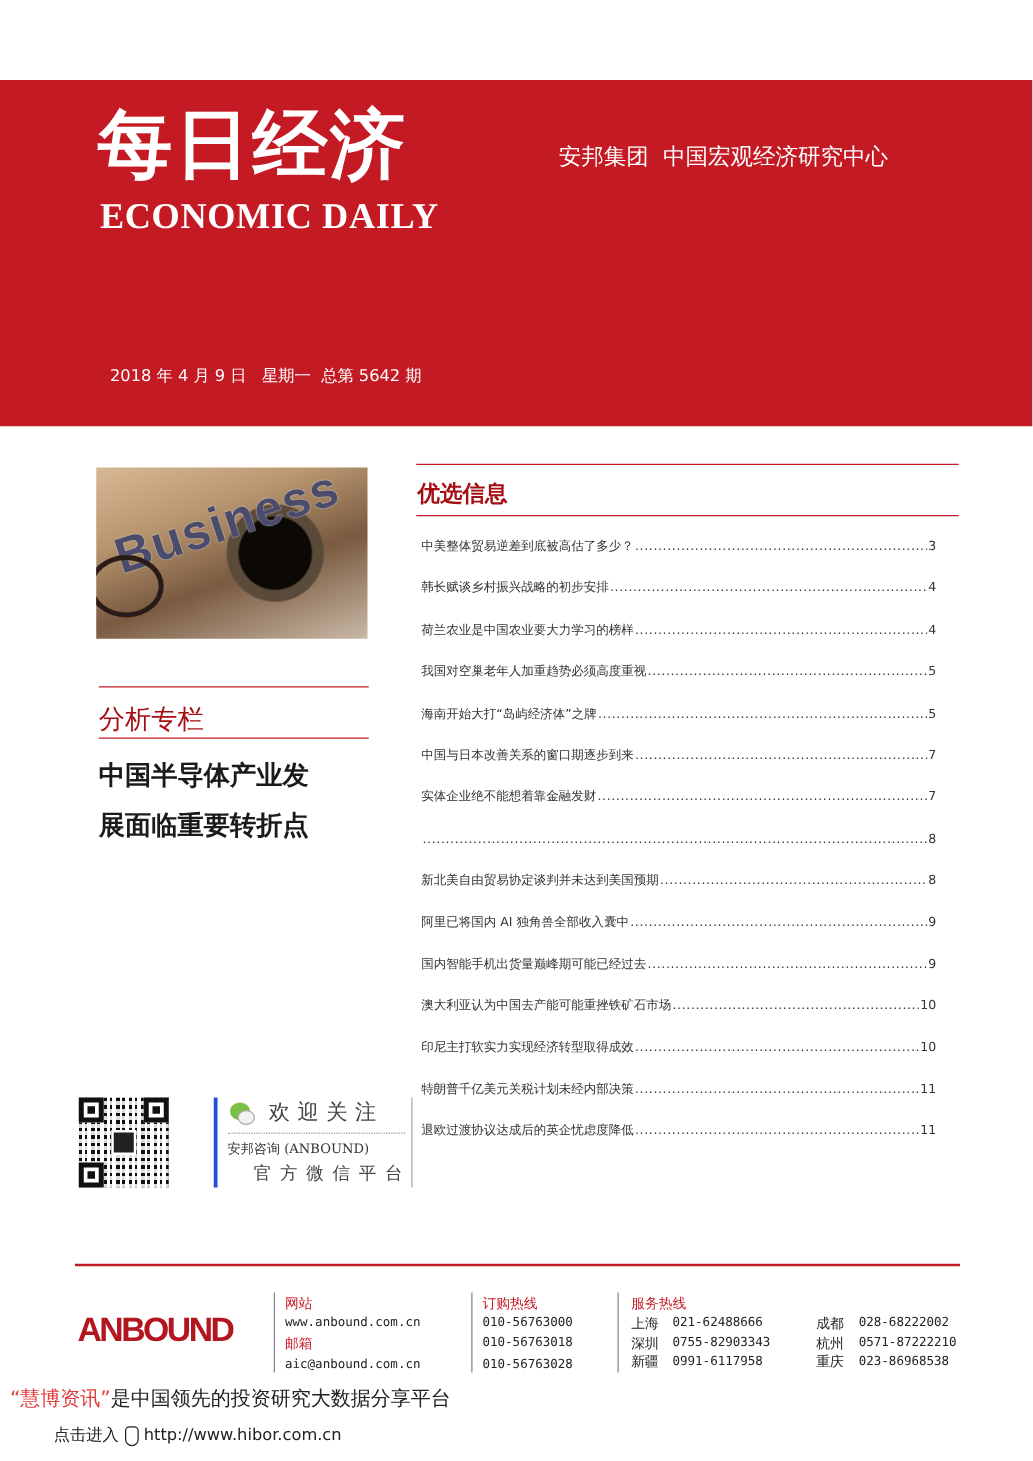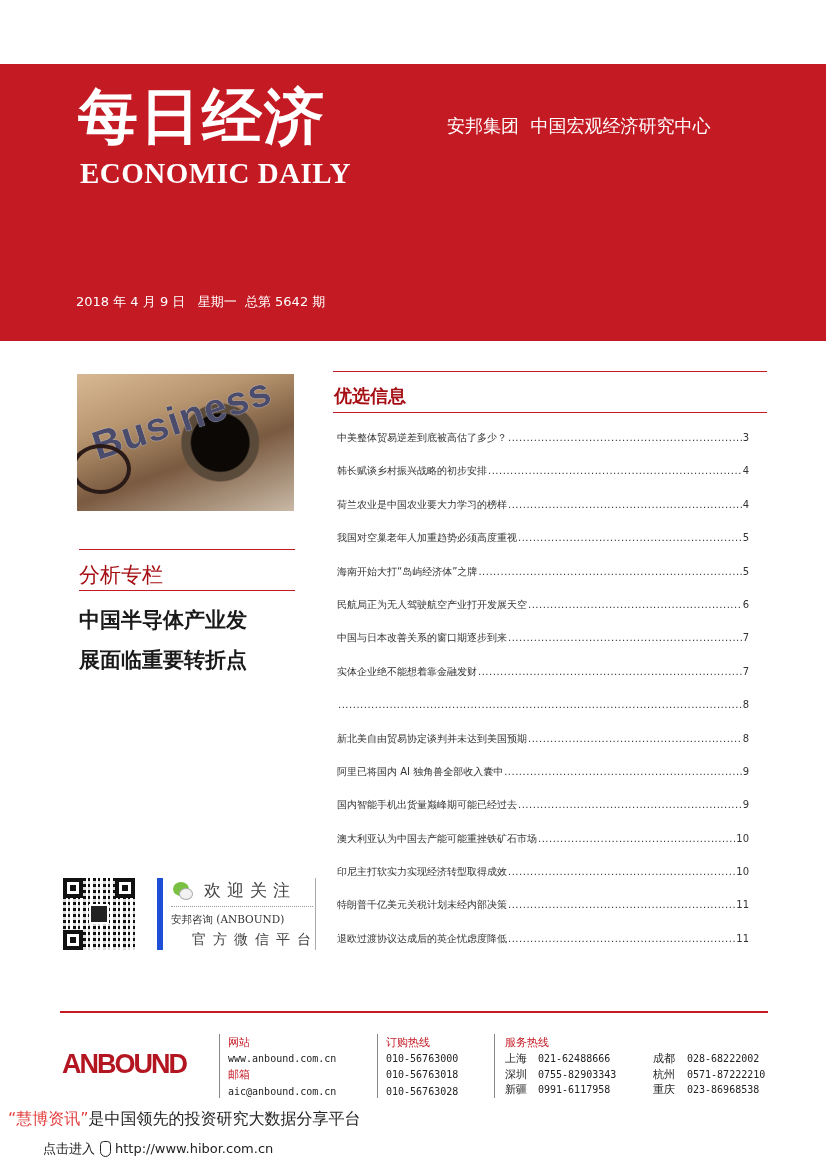--- a/index.html
+++ b/index.html
@@ -3,21 +3,21 @@
 <meta charset="utf-8">
 <style>
   * { box-sizing: border-box; margin: 0; padding: 0; }
   html, body { width: 826px; height: 1169px; background: #ffffff; overflow: hidden; }
   body { position: relative; font-family: "DejaVu Sans", "Liberation Sans", sans-serif; color: #222; }
 
   .banner { position: absolute; left: 0; top: 64px; width: 826px; height: 277px; background: #c41a24; }
   .title-cn { position: absolute; left: 78px; top: 80px; font-family: "DejaVu Serif", "Liberation Serif", serif; font-weight: bold; font-size: 60px; color: #fff; letter-spacing: 2px; line-height: 72px; }
   .title-en { position: absolute; left: 80px; top: 156px; font-family: "Liberation Serif", "DejaVu Serif", serif; font-weight: bold; font-size: 29px; color: #fff; letter-spacing: 0.5px; line-height: 34px; }
   .org { position: absolute; left: 447px; top: 114px; font-size: 18px; color: #fff; line-height: 24px; white-space: pre; }
-  .issue { position: absolute; left: 76px; top: 293px; font-size: 13px; color: #fff; line-height: 18px; white-space: pre; }
+  .issue { position: absolute; left: 88px; top: 293px; font-size: 13px; color: #fff; line-height: 18px; white-space: pre; }
 
   .photo { position: absolute; left: 77px; top: 374px; width: 217px; height: 137px; overflow: hidden;
     background: radial-gradient(circle at 66% 50%, #0b0806 0 18%, #5a4a3a 19% 24%, transparent 25%),
                 linear-gradient(160deg, #d8b894 0%, #b89670 30%, #7a5a40 60%, #c9b9a6 100%); }
   .photo .biz { position: absolute; left: 12px; top: 22px; font-family: "Liberation Sans", sans-serif; font-weight: bold; font-size: 40px; color: #4b4b6b; transform: rotate(-18deg); letter-spacing: 1px; text-shadow: 0 0 1px #fff; }
   .photo .glasses { position: absolute; left: -6px; top: 70px; width: 60px; height: 50px; border: 4px solid #2a1a18; border-radius: 50%; }
 
   .rule-red { position: absolute; height: 1px; background: #c41a24; }
   .sec-title { position: absolute; color: #a50f14; font-size: 18px; font-weight: bold; line-height: 24px; }
   .sec-title-2 { position: absolute; color: #a50f14; font-size: 21px; line-height: 28px; }
@@ -31,21 +31,21 @@
   .toc-item .p { white-space: nowrap; }
 
   .qr { position: absolute; left: 63px; top: 878px; width: 72px; height: 72px; background:
       repeating-linear-gradient(90deg, #111 0 3px, #fff 3px 5px, #111 5px 7px, #fff 7px 10px),
       #fff; }
   .qr::before { content: ""; position: absolute; inset: 0; background: repeating-linear-gradient(0deg, rgba(255,255,255,.85) 0 3px, transparent 3px 6px); }
   .qr .fp { position: absolute; width: 20px; height: 20px; background: #fff; border: 4px solid #111; }
   .qr .fp::after { content: ""; position: absolute; left: 3px; top: 3px; width: 6px; height: 6px; background: #111; }
   .qr .mid { position: absolute; left: 26px; top: 26px; width: 20px; height: 20px; background: #222; border: 2px solid #fff; }
 
-  .wx-box { position: absolute; left: 157px; top: 878px; width: 159px; height: 72px; border-left: 6px solid #1d4ed8; border-right: 1px solid #aaa; }
+  .wx-box { position: absolute; left: 171px; top: 878px; width: 159px; height: 72px; border-left: 3px solid #1d4ed8; border-right: 1px solid #aaa; }
   .wx-icon { position: absolute; left: 10px; top: 4px; width: 16px; height: 14px; background: #7ac143; border-radius: 50%; }
   .wx-icon::after { content: ""; position: absolute; left: 6px; top: 6px; width: 12px; height: 10px; background: #f2f2f2; border: 1px solid #aaa; border-radius: 50%; }
   .wx-welcome { position: absolute; left: 41px; top: 0px; font-size: 17px; letter-spacing: 6px; color: #444; line-height: 24px; }
   .wx-sep { position: absolute; left: 8px; top: 28px; width: 142px; border-top: 1px dotted #999; }
   .wx-company { position: absolute; left: 8px; top: 33px; font-family: "DejaVu Serif", "Liberation Serif", serif; font-size: 10.5px; color: #333; white-space: nowrap; line-height: 16px; }
   .wx-platform { position: absolute; left: 8px; top: 51px; font-size: 14px; letter-spacing: 7px; color: #444; line-height: 20px; white-space: nowrap; margin-left: 21px; }
 
   .footer-rule { position: absolute; left: 60px; top: 1011px; width: 708px; height: 2px; background: #c41a24; }
   .logo { position: absolute; left: 62px; top: 1048px; font-family: "Liberation Sans", sans-serif; font-weight: bold; font-size: 27px; letter-spacing: -2px; color: #b31620; line-height: 32px; }
   .vdiv { position: absolute; width: 1px; background: #888; top: 1034px; height: 64px; }
@@ -105,25 +105,20 @@
     </div>
   <div class="toc-item">
       <span class="t">我国对空巢老年人加重趋势必须高度重视</span>
       <span class="dots"></span>
       <span class="p">5</span>
     </div>
   <div class="toc-item">
       <span class="t">海南开始大打“岛屿经济体”之牌</span>
       <span class="dots"></span>
       <span class="p">5</span>
-    </div>
-  <div class="toc-item">
-      <span class="t">民航局正为无人驾驶航空产业打开发展天空</span>
-      <span class="dots"></span>
-      <span class="p">6</span>
     </div>
   <div class="toc-item">
       <span class="t">中国与日本改善关系的窗口期逐步到来</span>
       <span class="dots"></span>
       <span class="p">7</span>
     </div>
   <div class="toc-item">
       <span class="t">实体企业绝不能想着靠金融发财</span>
       <span class="dots"></span>
       <span class="p">7</span>

